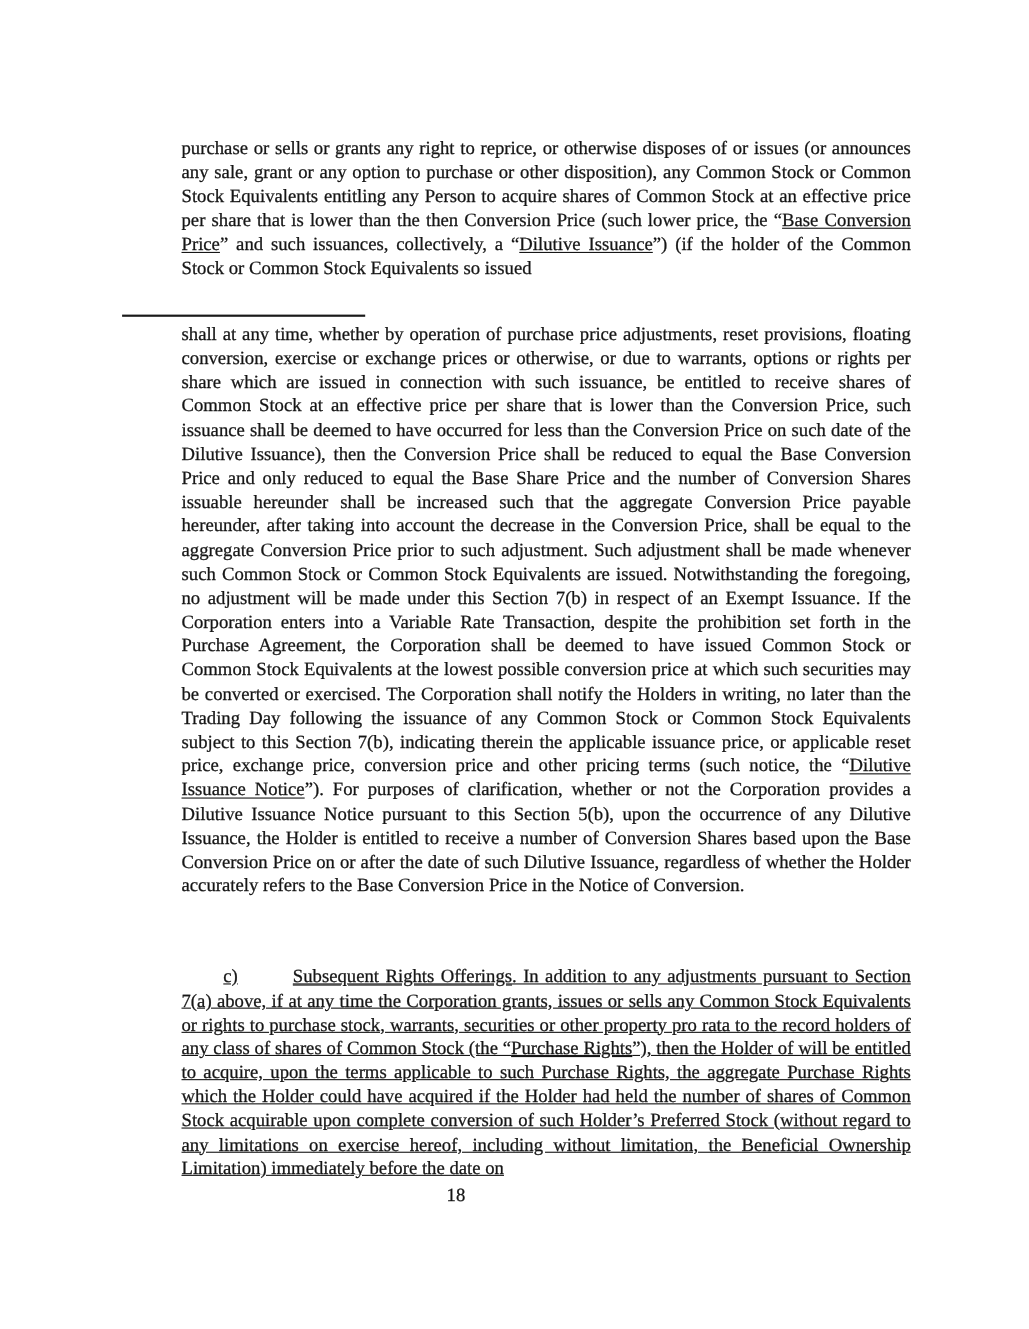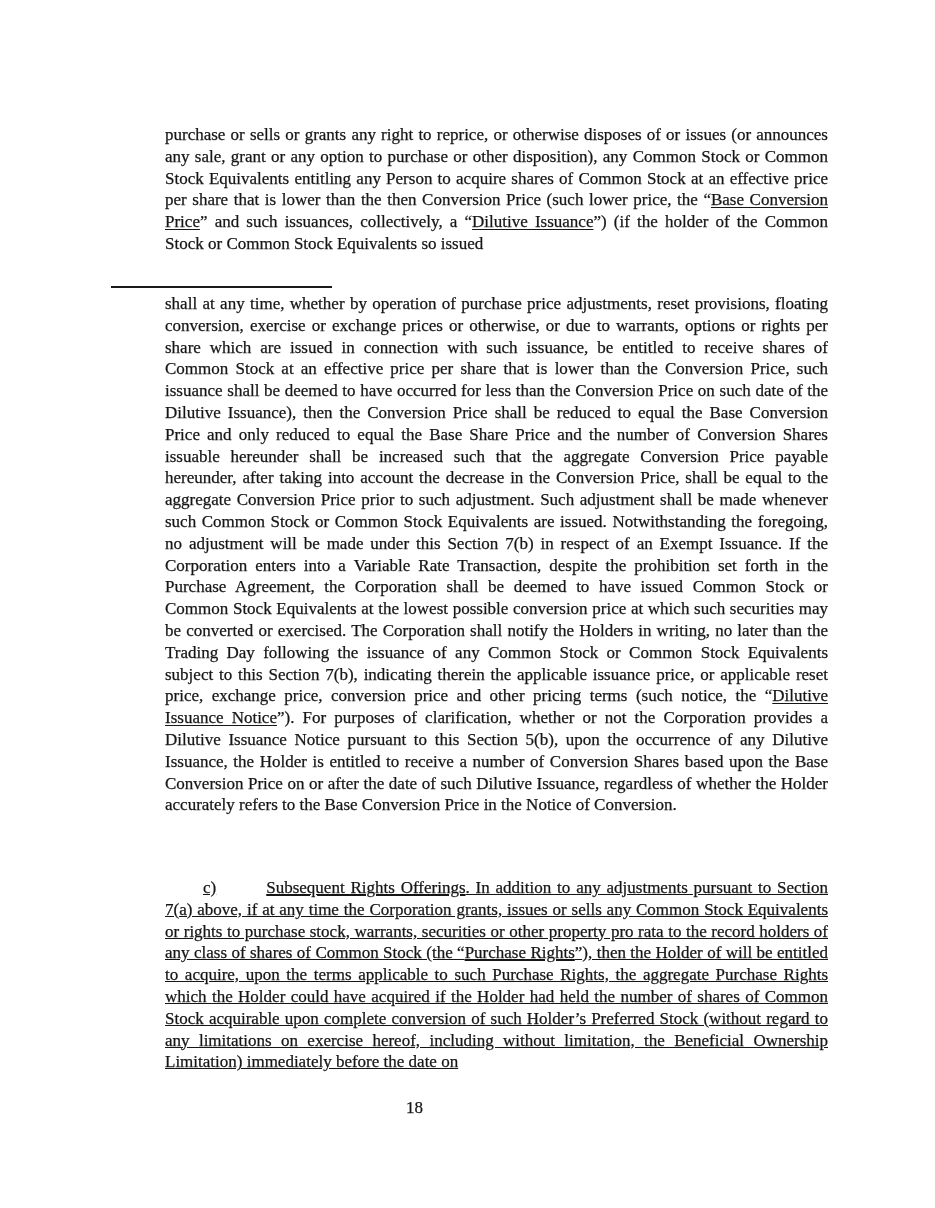--- a/index.html
+++ b/index.html
@@ -46,21 +46,20 @@
     background: #1a1a1a;
   }
   .pagenum {
     position: absolute;
     top: 1076px;
     left: 0;
     width: 829px;
     text-align: center;
     font-size: 17px;
     line-height: 21.8px;
-    margin-top: 21px;
     -webkit-text-stroke: 0.25px #161616;
   }
 </style>
 </head>
 <body>
 
 <div class="page">
 
   <p class="para para1"><span>purchase or sells or grants any right to reprice, or otherwise disposes of or issues (or announces any sale, grant or any option to purchase or other disposition), any Common Stock or Common Stock Equivalents entitling any Person to acquire shares of Common Stock at an effective price per share that is lower than the then Conversion Price (such lower price, the “</span><span class="u">Base Conversion Price</span><span>” and such issuances, collectively, a “</span><span class="u">Dilutive Issuance</span><span>”) (if the holder of the Common Stock or Common Stock Equivalents so issued</span></p>
 

